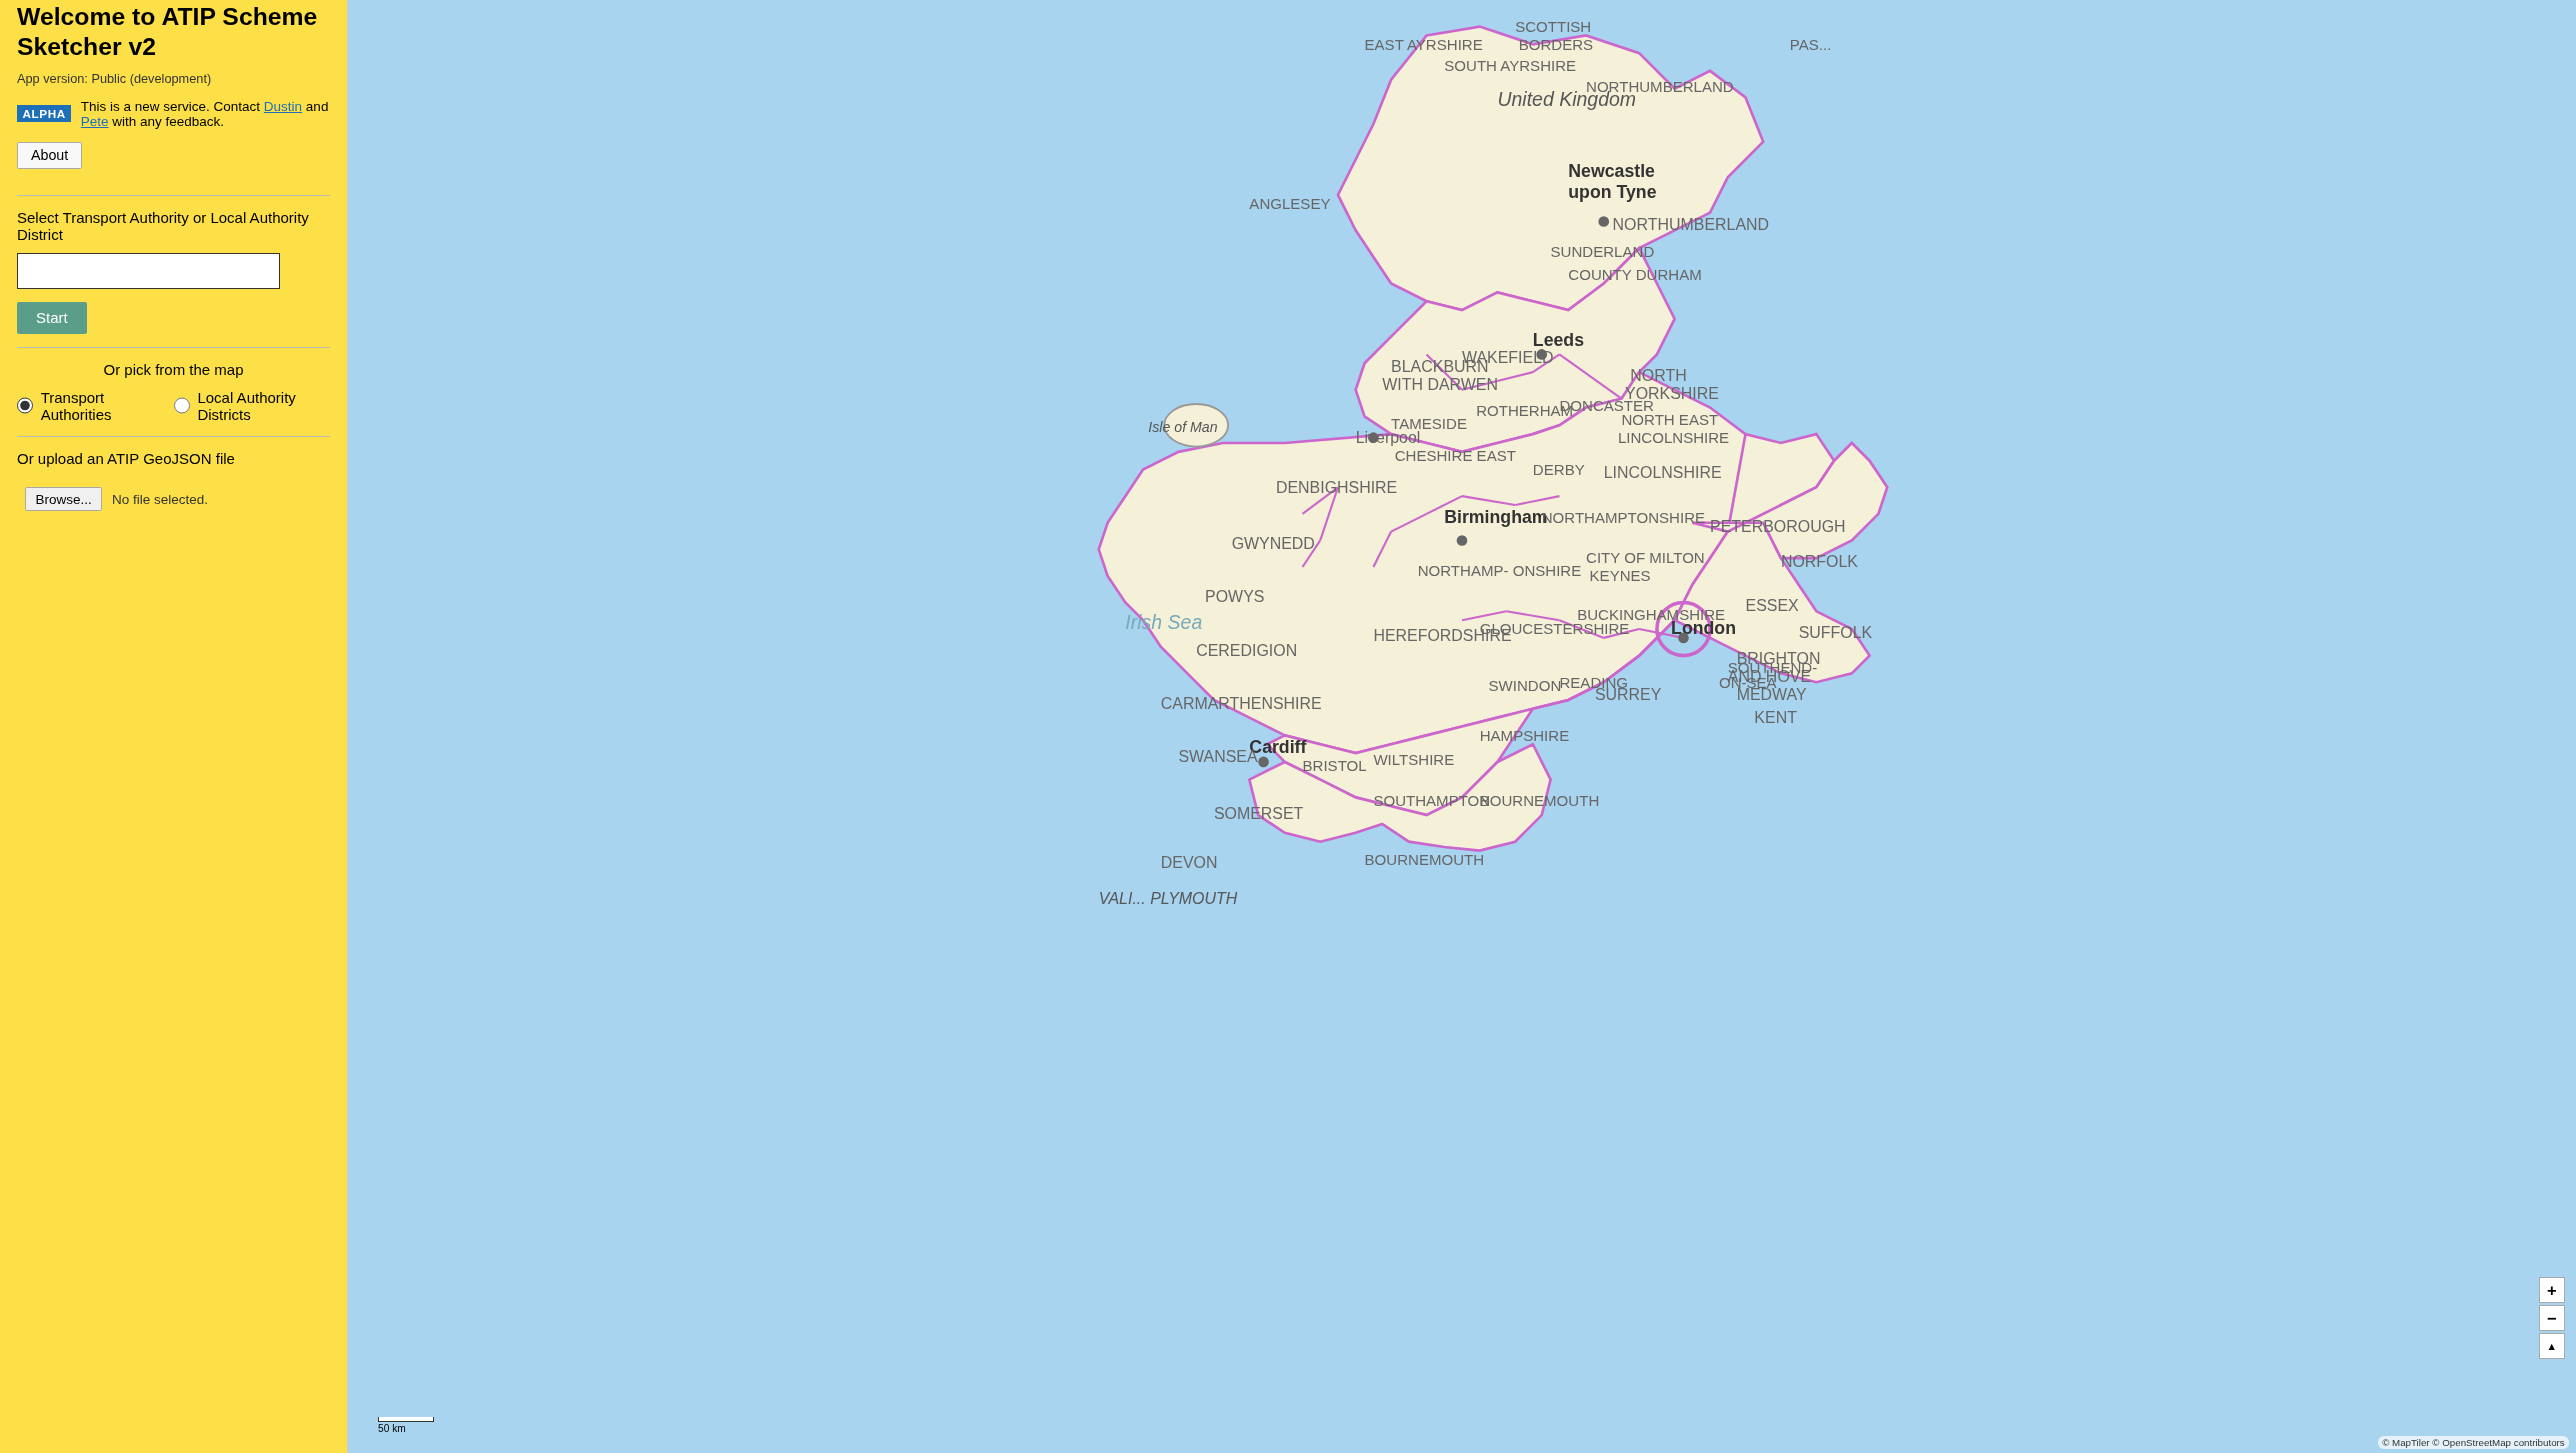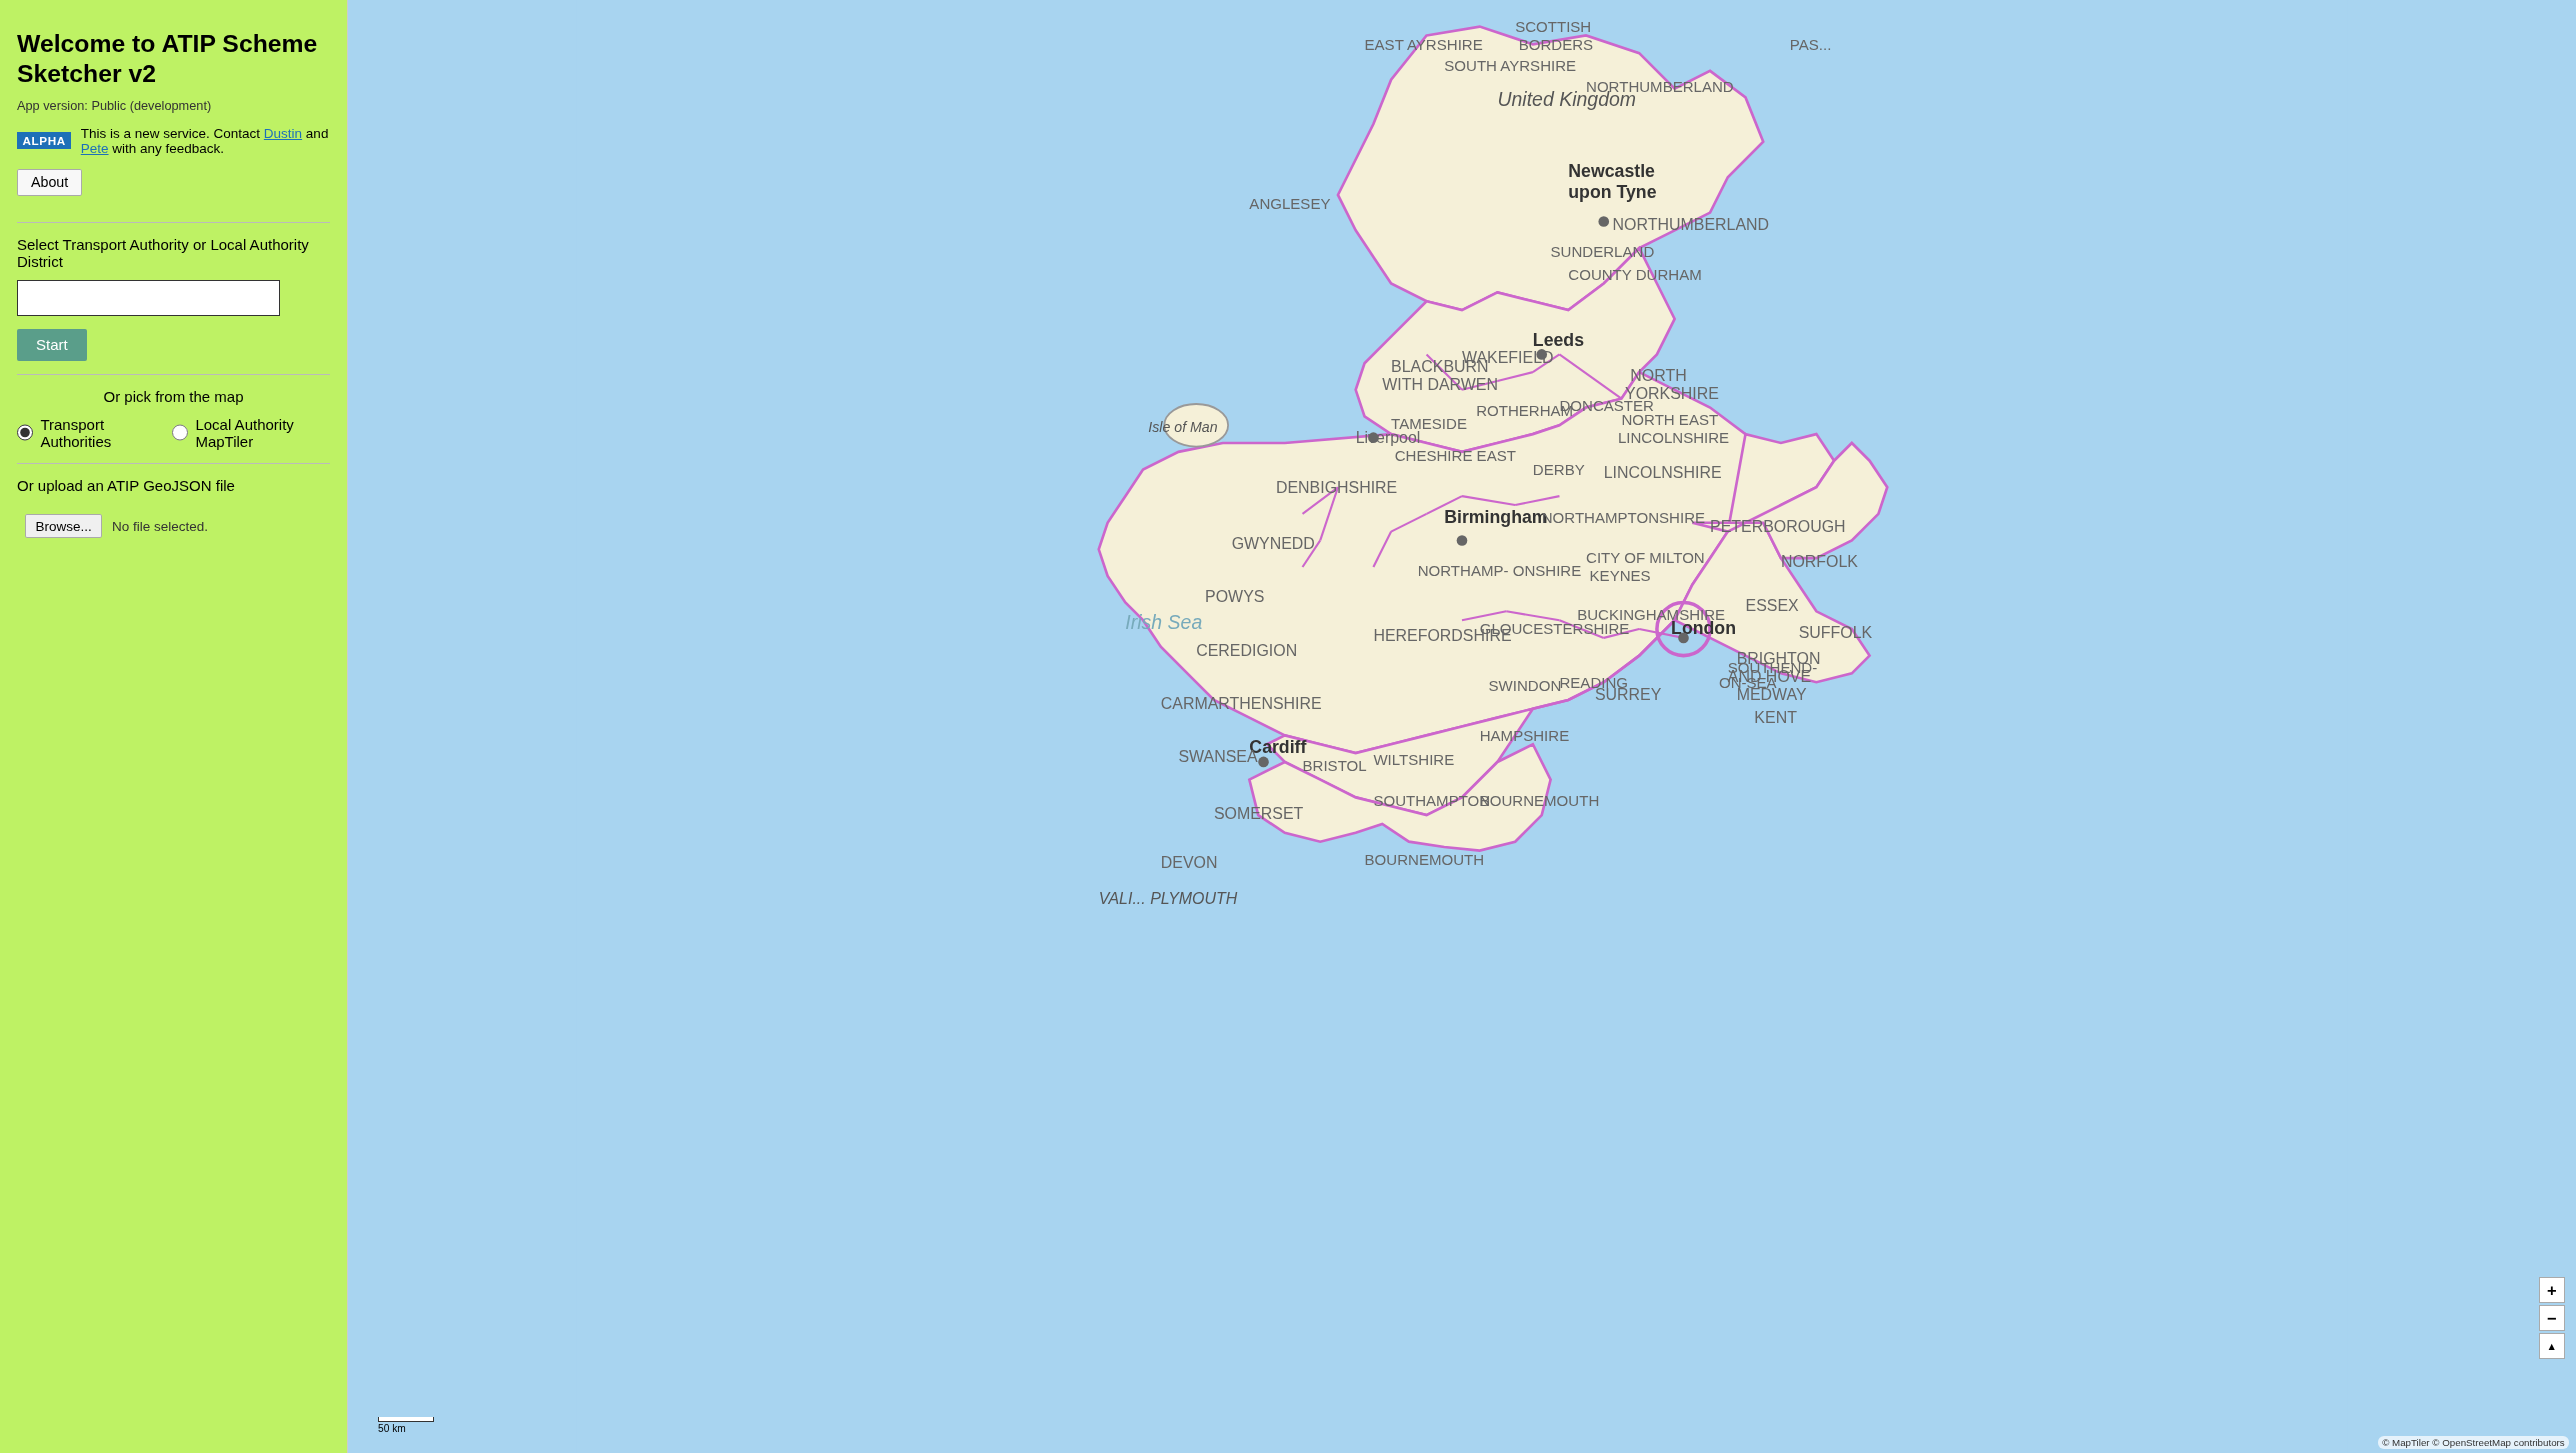--- a/index.html
+++ b/index.html
@@ -8,24 +8,24 @@
       font-size: 15px;
       display: flex;
       height: 100vh;
       overflow: hidden;
     }
 
     
     #left-panel {
       width: 348px;
       min-width: 348px;
-      padding: 29px 17px;
+      padding: 2px 17px;
       overflow-y: auto;
       border-right: 0.9px solid #ccc;
-      background: #bef264;
+      background: #fde047;
     }
 
     #left-panel h1 {
       font-size: 1.65rem;
       font-weight: 900;
       line-height: 1.2;
       margin-bottom: 9.4px;
     }
 
     .app-version {
@@ -253,21 +253,21 @@
 
   <p class="pick-label">Or pick from the map</p>
 
   <div class="radio-group">
     <label class="radio-option">
       <input type="radio" name="authority-type" value="transport" checked="" style="">
       <span>Transport Authorities</span>
     </label>
     <label class="radio-option">
       <input type="radio" name="authority-type" value="local" style="">
-      <span>Local Authority MapTiler</span>
+      <span>Local Authority Districts</span>
     </label>
   </div>
 
   <hr class="divider">
 
   <p class="upload-label">Or upload an ATIP GeoJSON file</p>
   <div class="file-upload-row">
     <button class="browse-btn">Browse...</button>
     <span class="file-status">No file selected.</span>
   </div>

